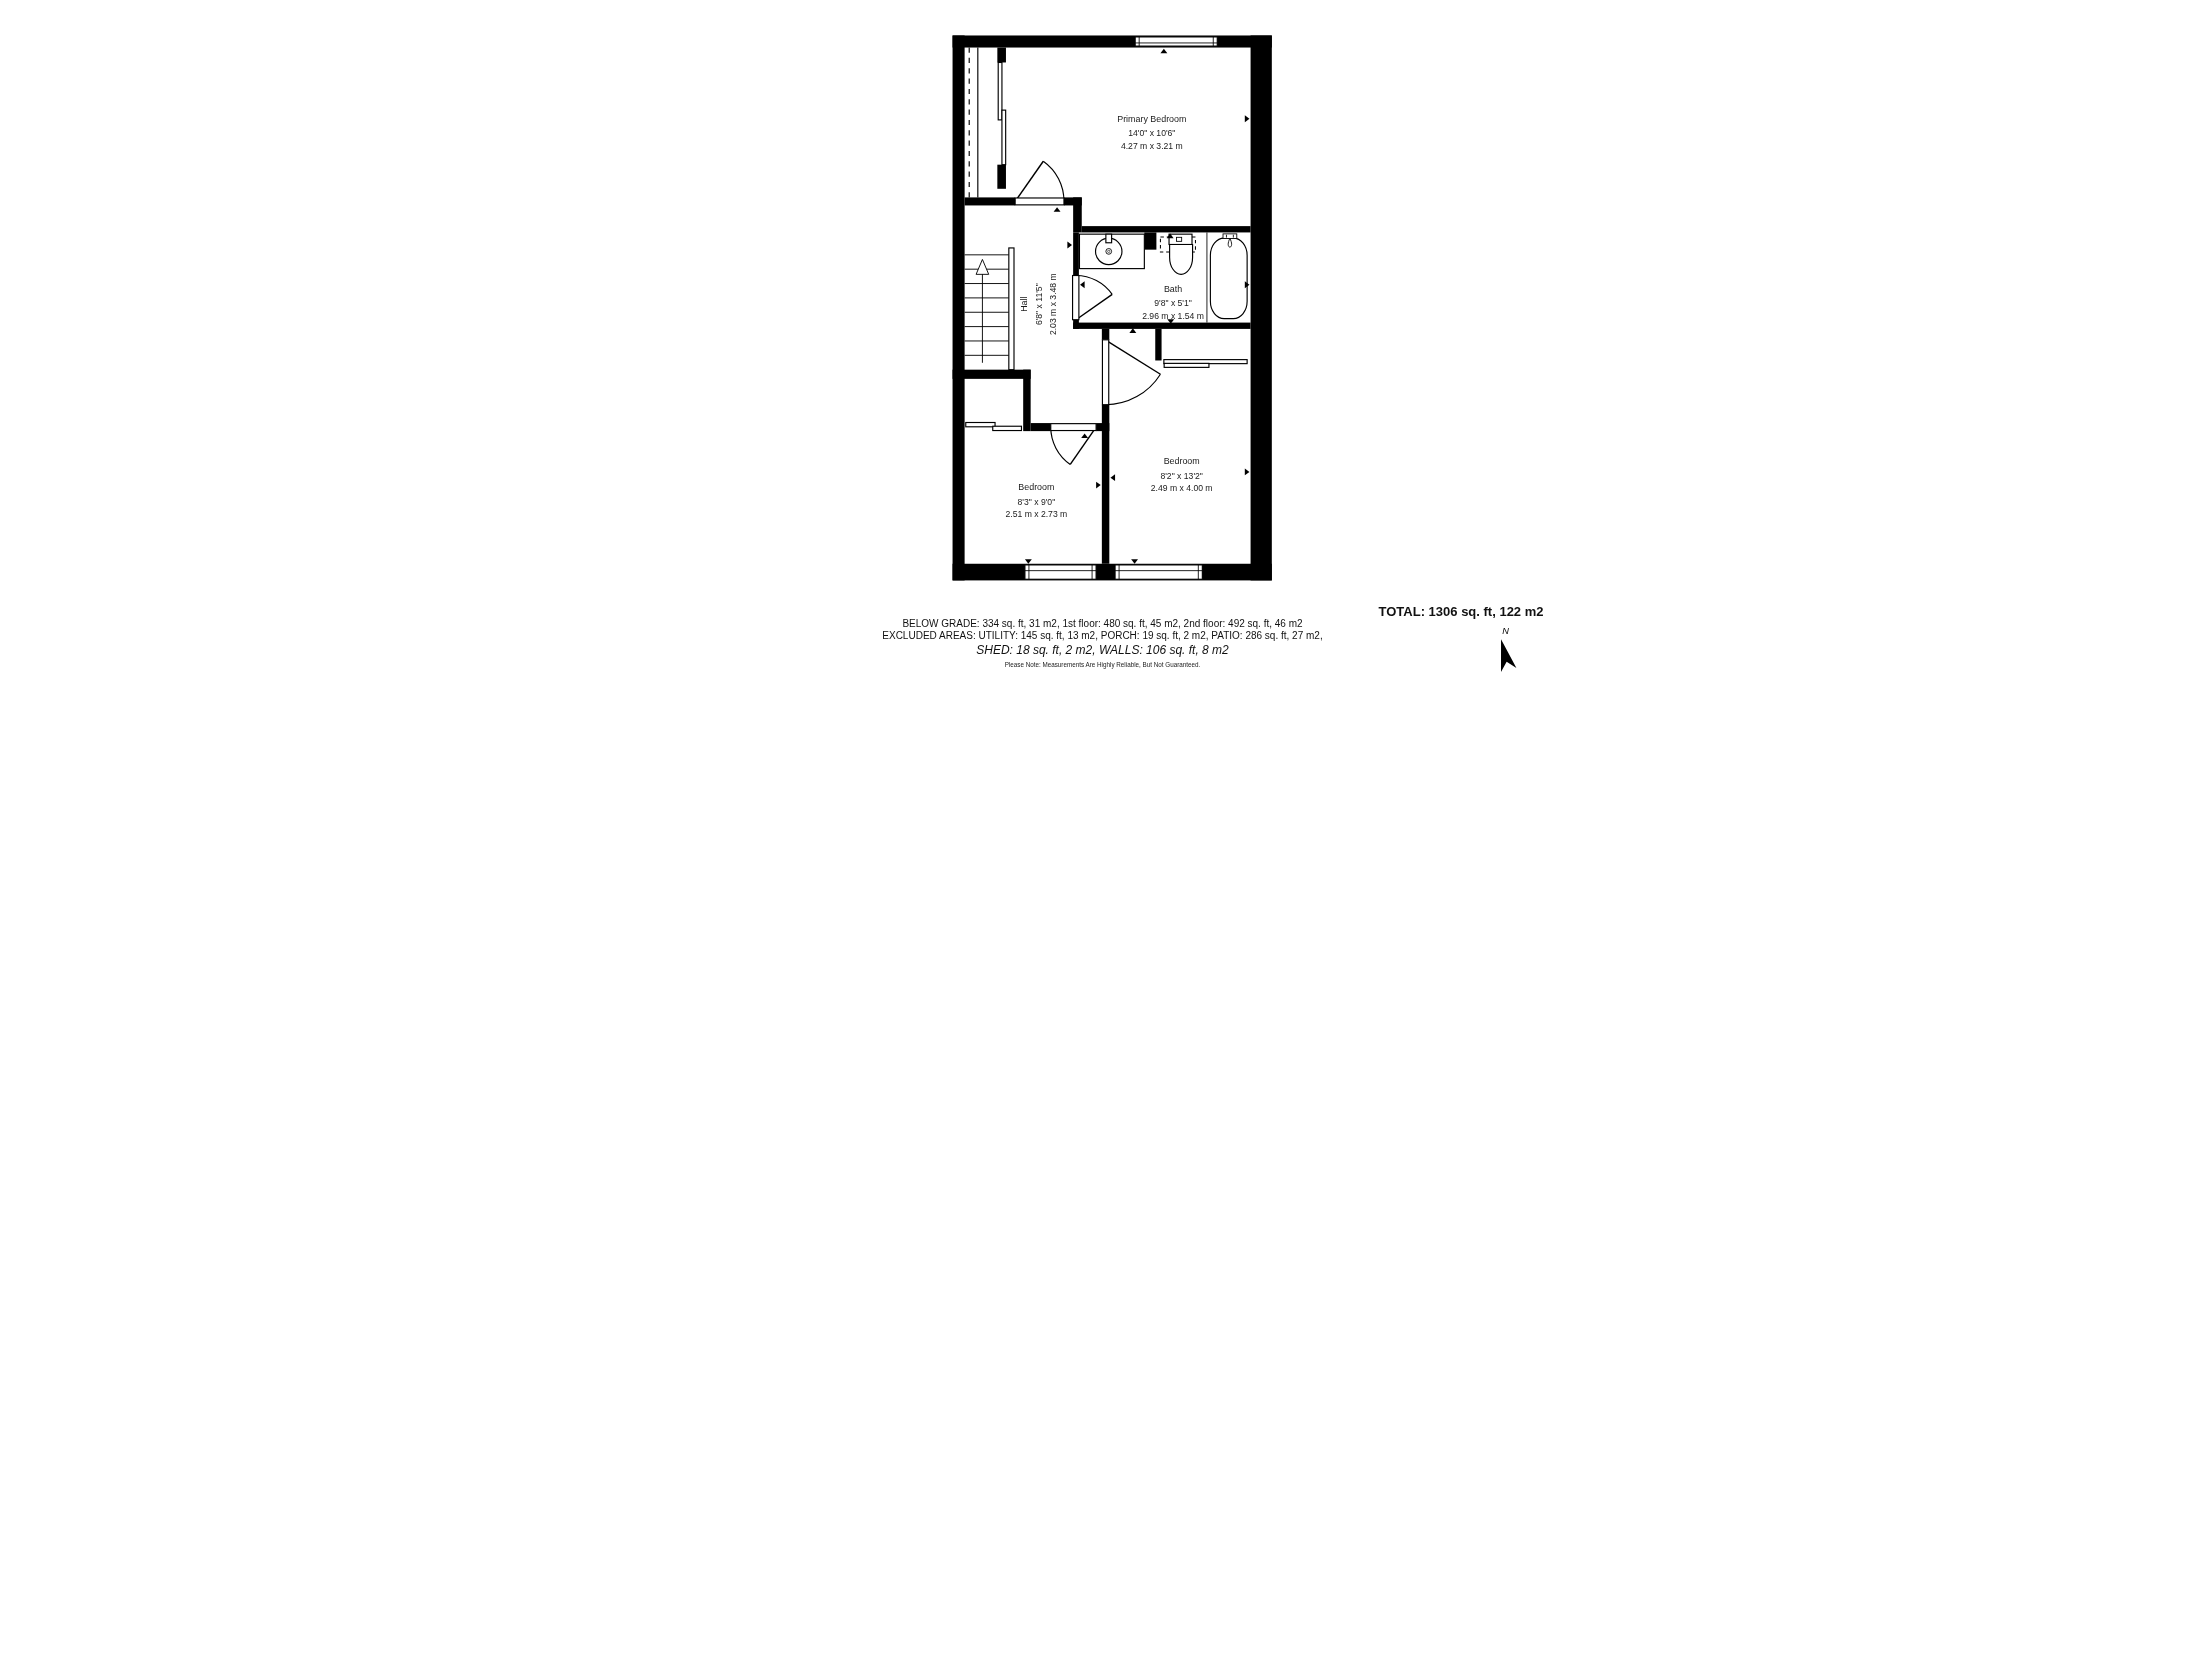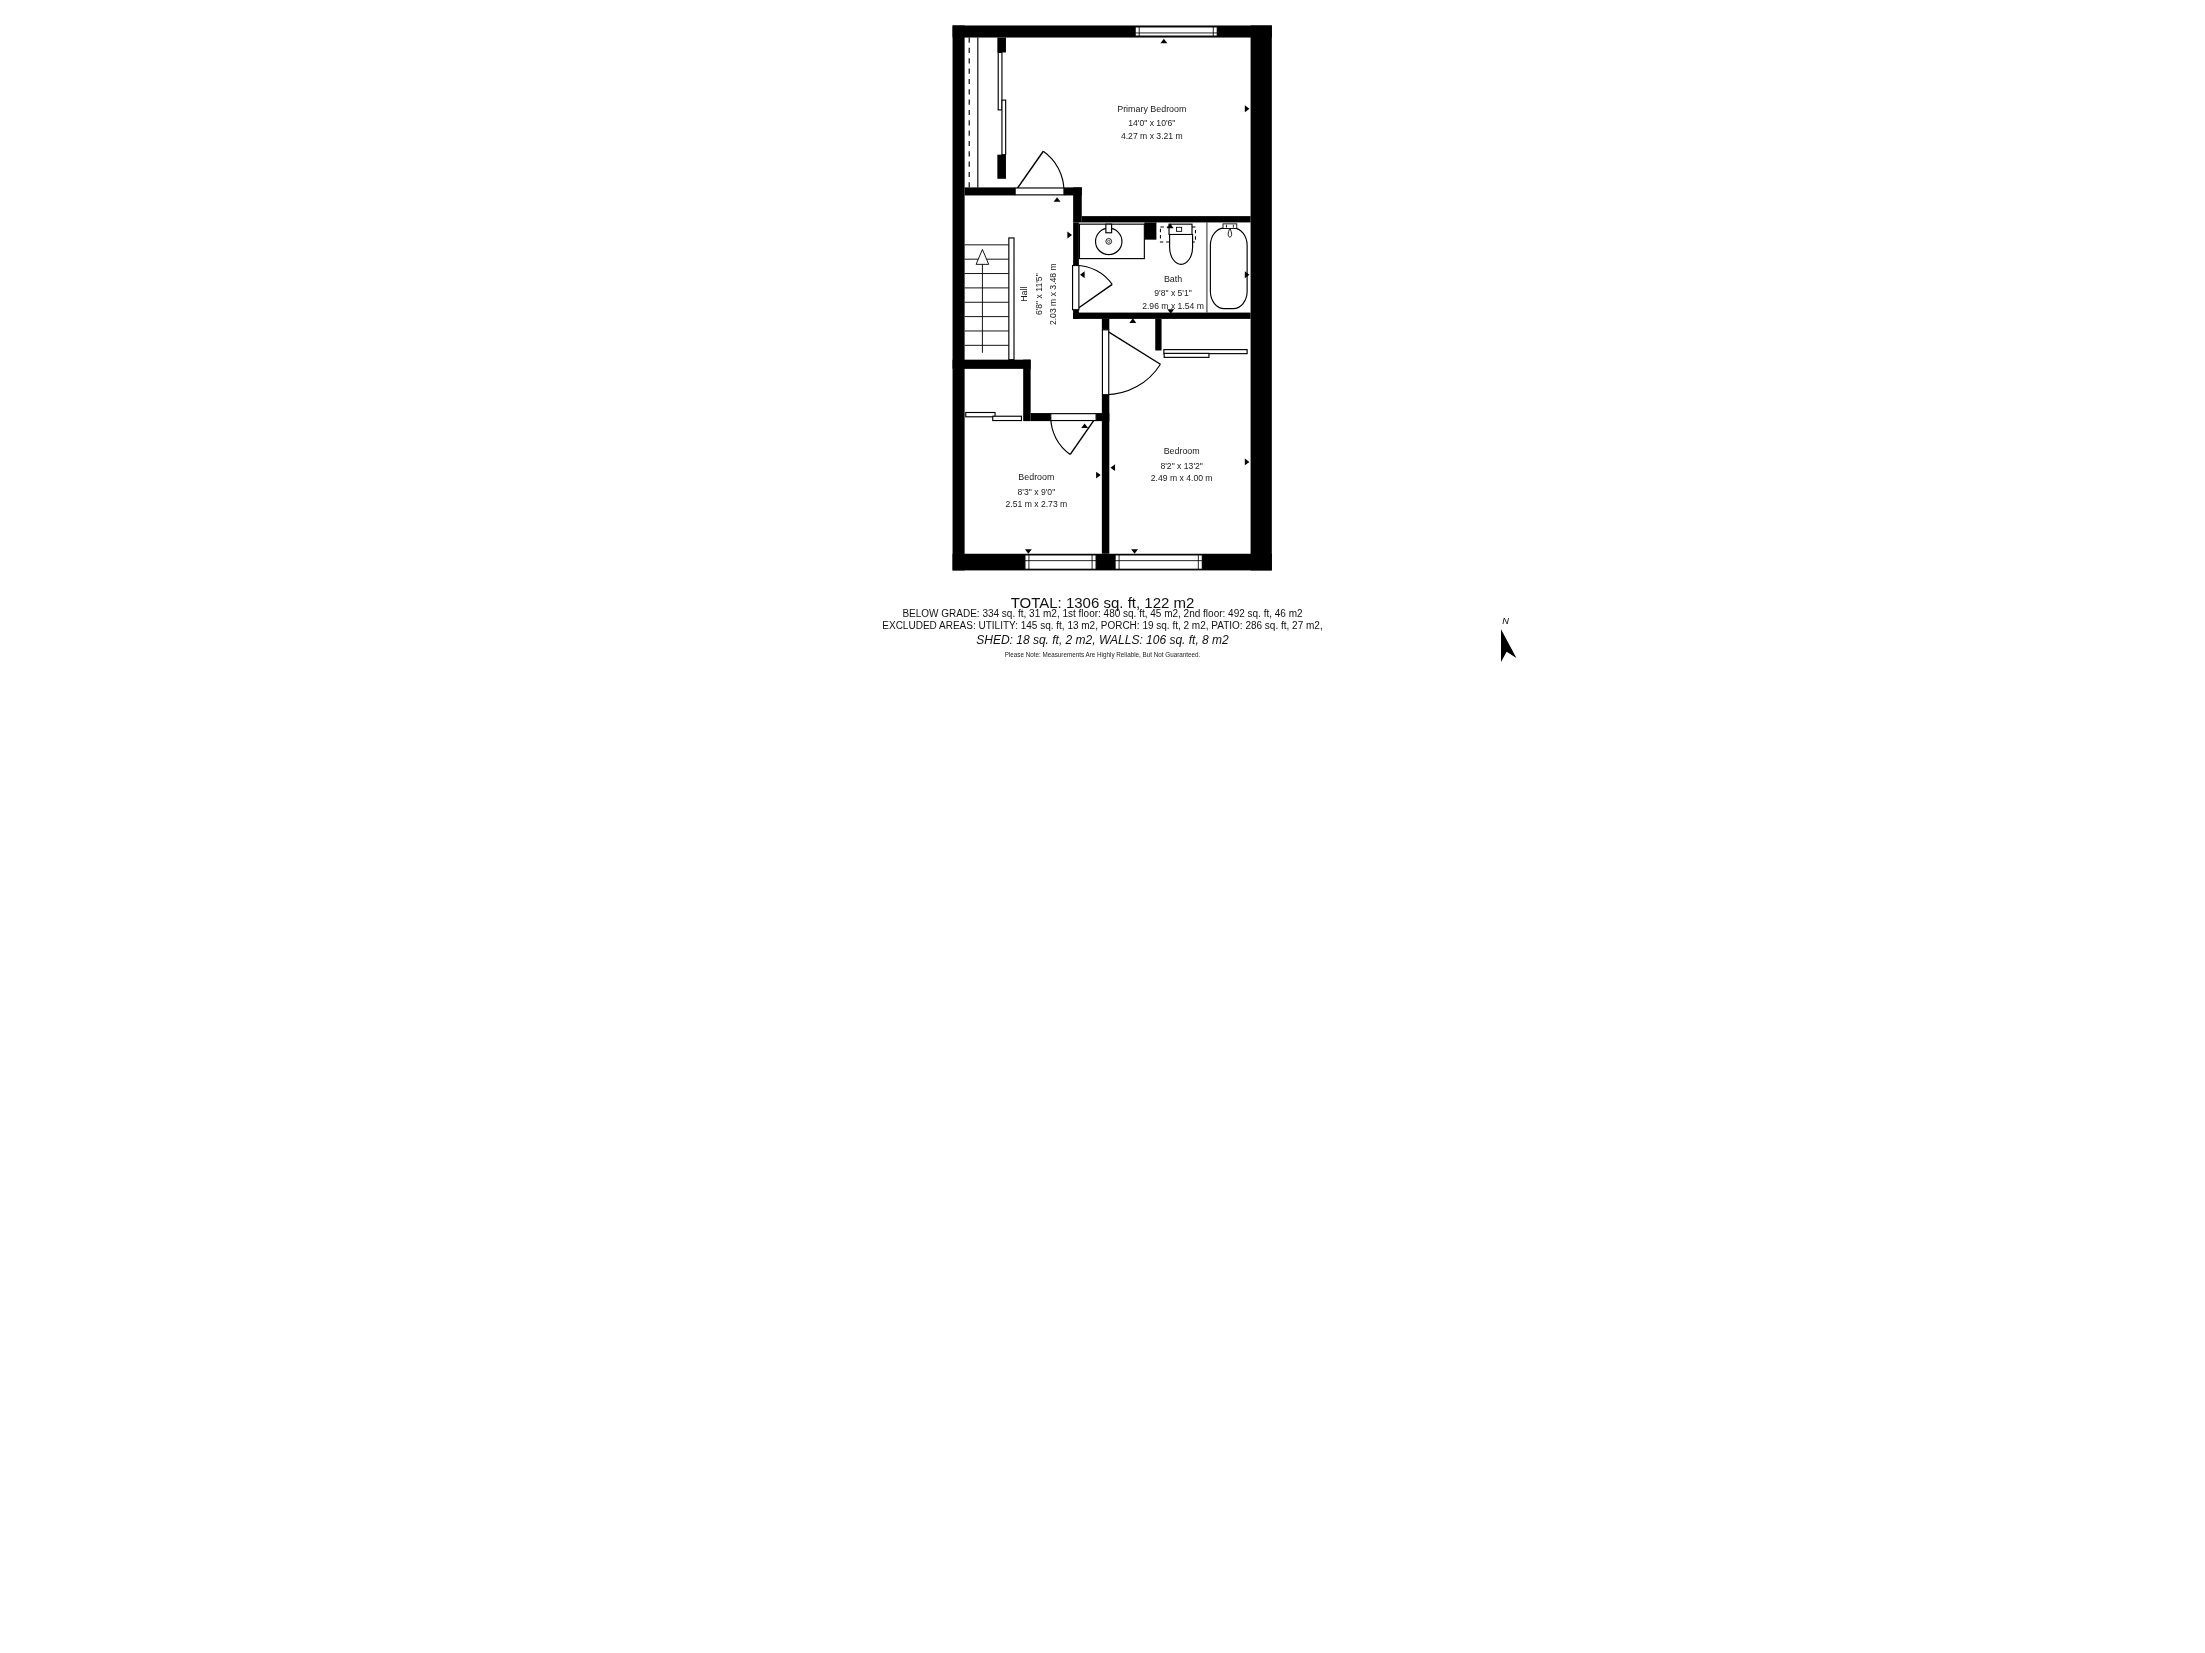--- a/index.html
+++ b/index.html
@@ -1,22 +1,22 @@
 <!DOCTYPE html>
 <html style="font-size:9.2px"><head>
 <meta charset="utf-8">
 <style>
   html,body{margin:0;padding:0;background:#ffffff;}
   body{font-family:"Liberation Sans", sans-serif;}
-  .stage{position:relative;width:882px;height:662px;background:#ffffff;overflow:hidden;margin:8px auto;}
+  .stage{position:relative;width:882px;height:662px;background:#ffffff;overflow:hidden;margin:18px auto;}
   .plan-svg{position:absolute;left:0;top:0;}
   .room-name{font-size:15.5px;fill:#1a1a1a;}
   .room-dim{font-size:15px;fill:#1a1a1a;}
   .footer{position:absolute;left:0;width:100%;text-align:center;color:#111;}
-  .footer.total{top:586px;font-size:15px;font-weight:normal;}
+  .footer.total{top:586px;font-size:13px;font-weight:bold;text-align:right;}
   .footer.l1{top:600px;font-size:10px;}
   .footer.l2{top:612px;font-size:10px;}
   .footer.l3{top:625px;font-size:12px;font-style:italic;}
   .footer.note{top:643px;font-size:6.3px;color:#222;}
   .compass{position:absolute;left:827px;top:609px;width:34px;height:48px;text-align:center;}
   .compass .n{font-size:9.2px;font-style:italic;color:#000;display:block;line-height:9.2px;margin-bottom:0px;}
 </style>
 </head>
 <body>
 

